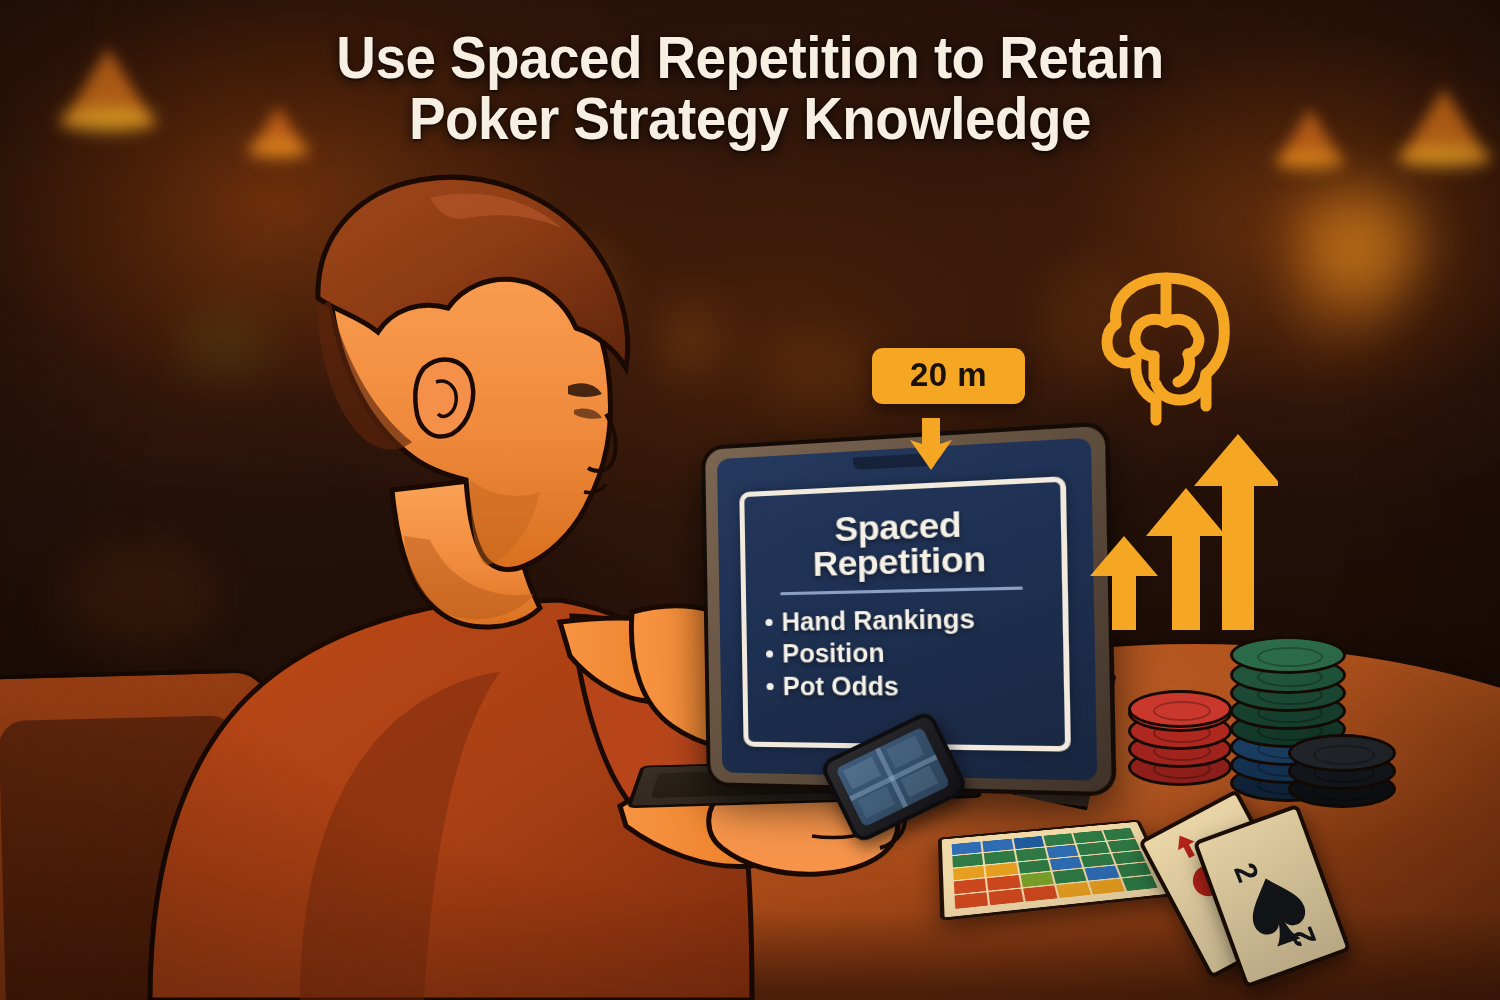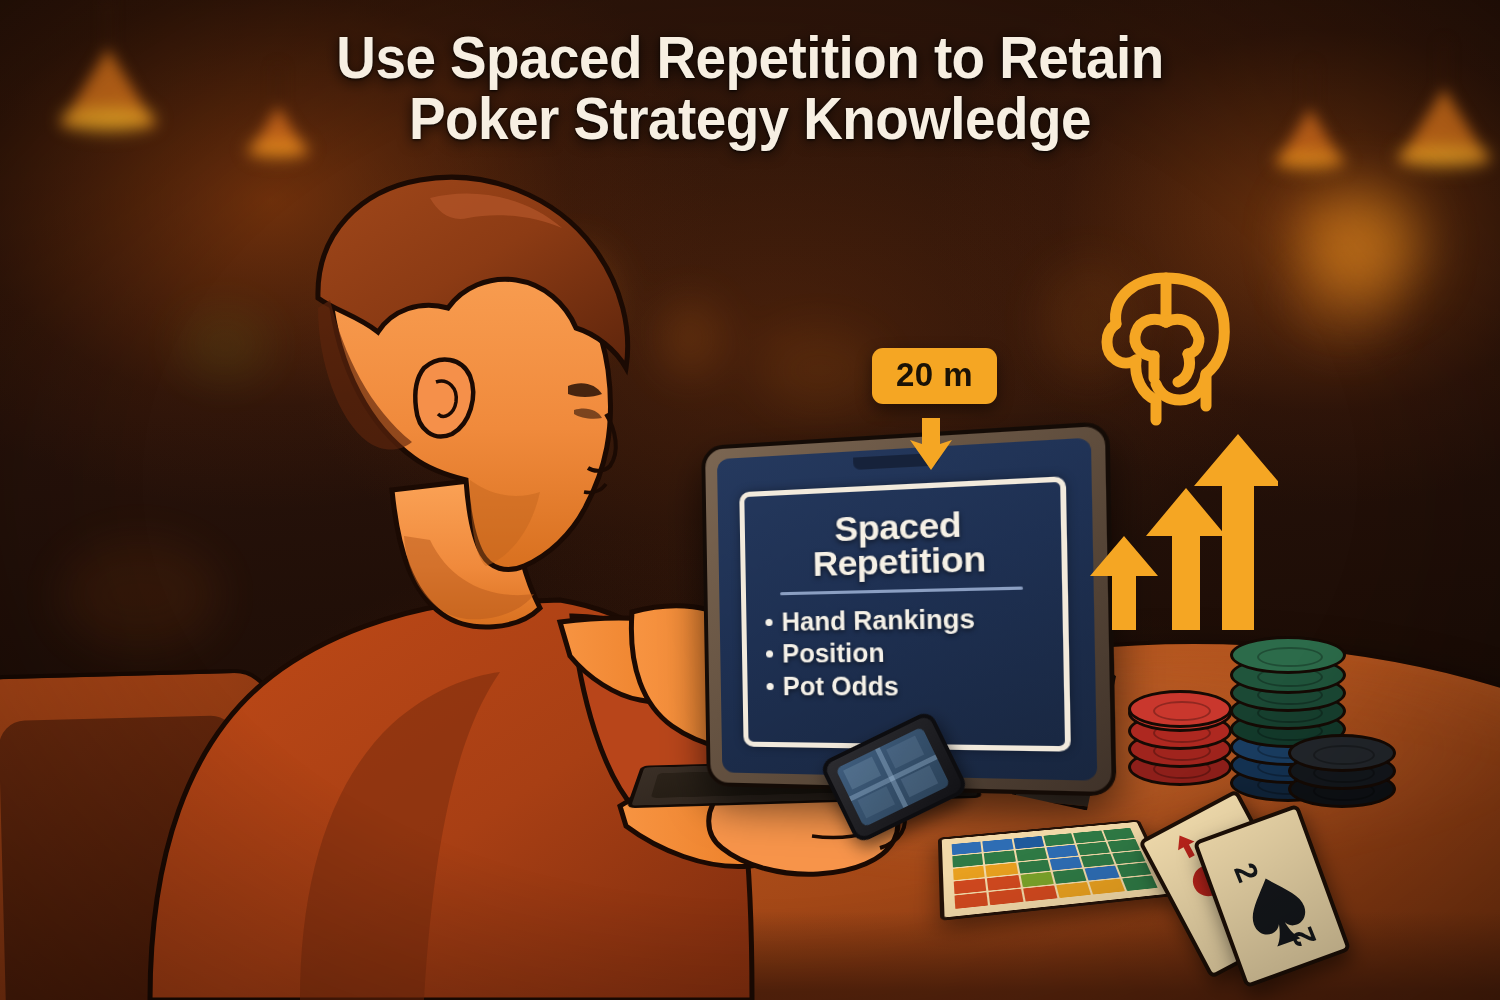--- a/index.html
+++ b/index.html
@@ -166,21 +166,21 @@
     overflow:hidden;
   }
   .phone-grid{position:absolute;inset:0;}
   .phone-grid span{position:absolute;background:rgba(190,220,245,.30);}
 
   
   .badge{
     position:absolute;left:872px;top:348px;
     background:#F5A623;color:#1a1206;
     font-weight:700;font-size:33px;letter-spacing:.5px;
-    padding:8px 24px 10px;border-radius:11px;
+    padding:8px 38px 10px;border-radius:11px;
     box-shadow:0 6px 16px rgba(0,0,0,.45);
     z-index:55;
   }
   .badge-arrow{
     position:absolute;left:908px;top:418px;width:46px;height:52px;z-index:55;
   }
 
   
   .brain{position:absolute;left:1082px;top:266px;width:170px;height:160px;z-index:50;}
 

